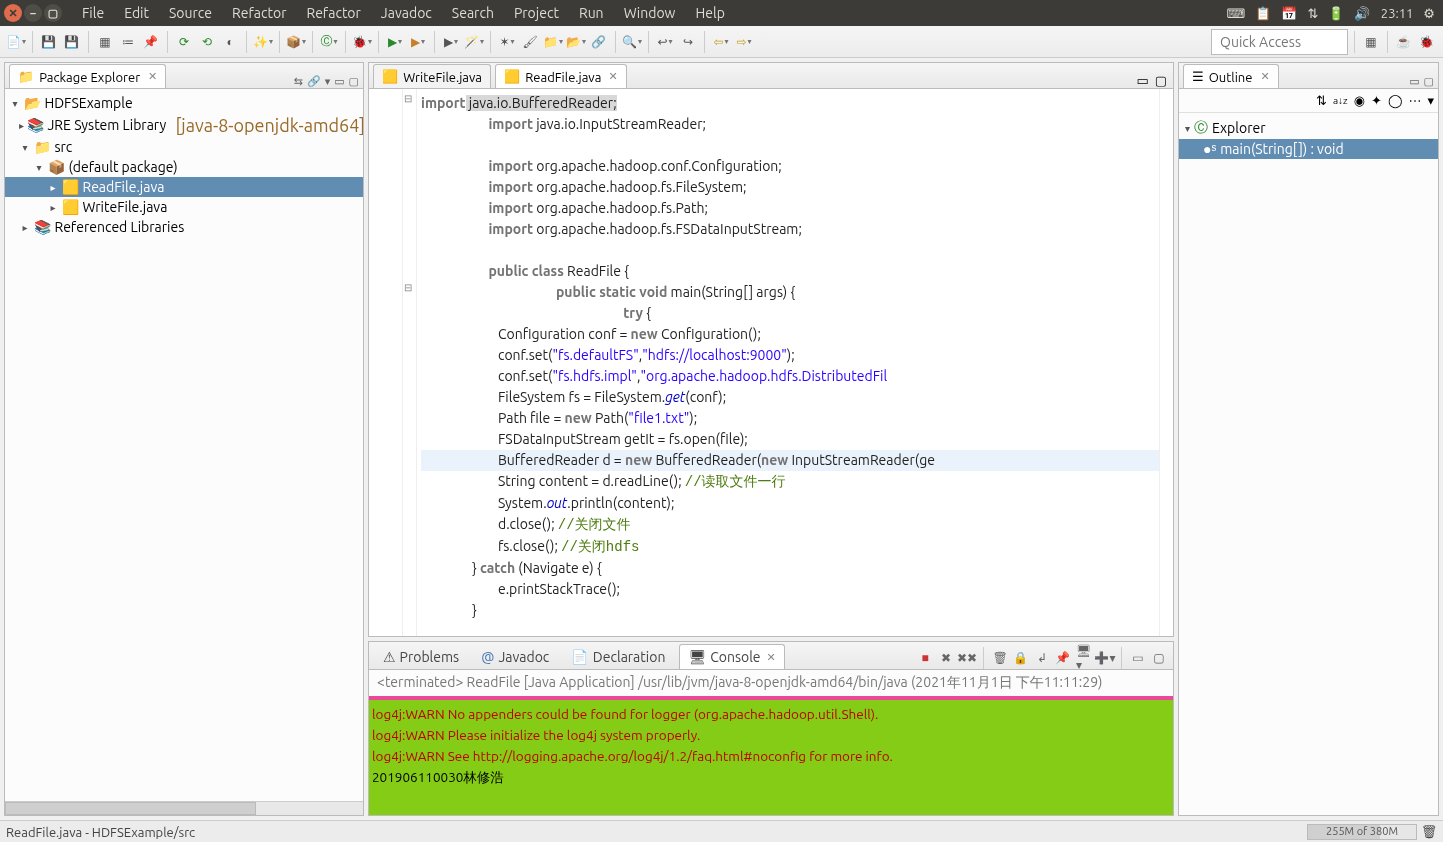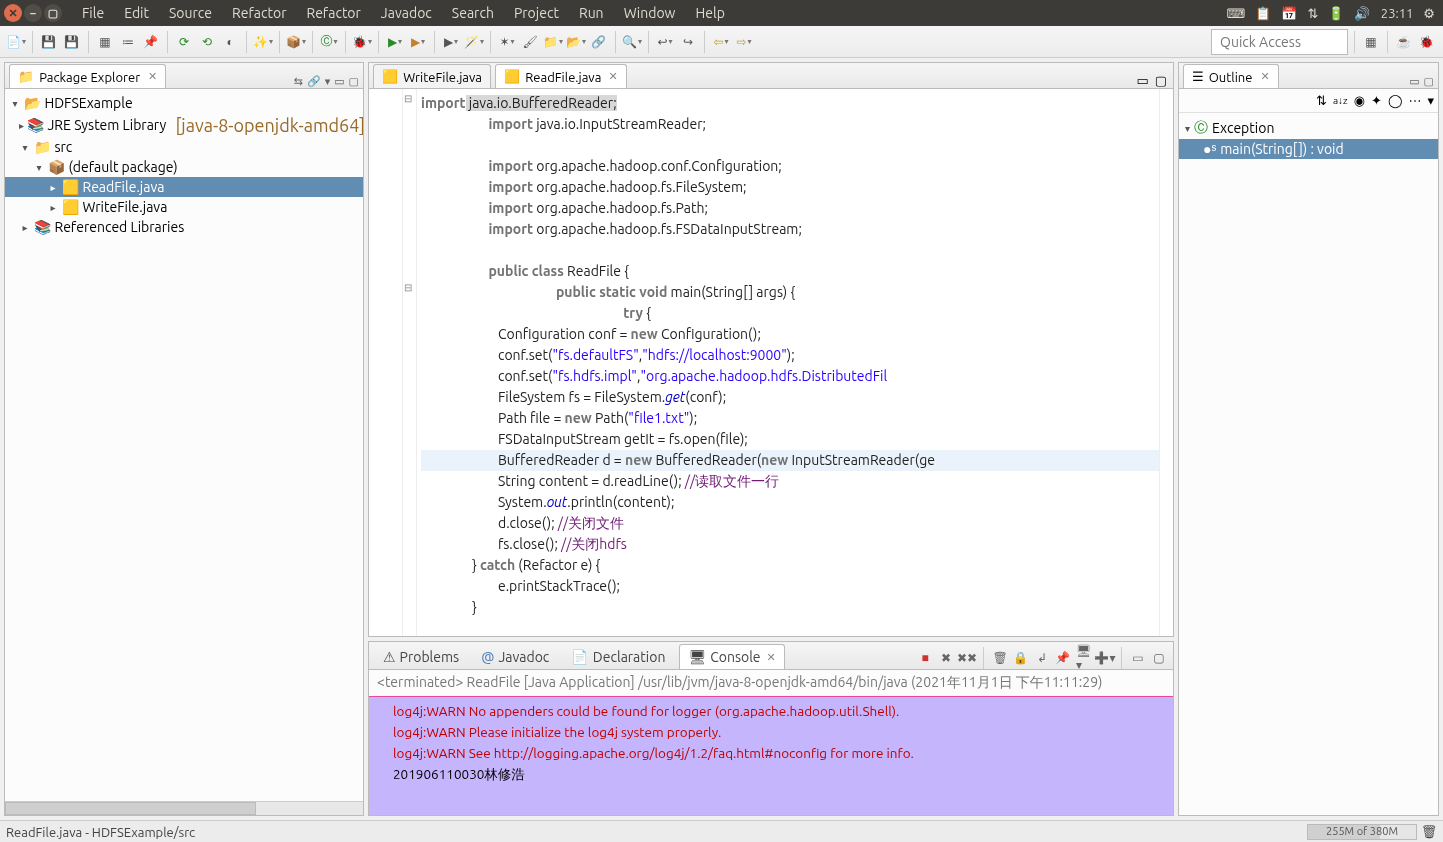--- a/index.html
+++ b/index.html
@@ -52,43 +52,43 @@
 .editor-tab.active{background:#fff;}
 .editor-tab .x{font-size:11px;color:#888;margin-left:2px;}
 .editor-tools{margin-left:auto;display:flex;gap:6px;padding-right:6px;align-items:center;}
 .code-area{flex:1;display:flex;min-height:0;background:#fff;}
 .gutter{width:34px;background:#fff;border-right:1px solid #eee;}
 .fold-col{width:14px;background:#fff;border-right:1px solid #eee;position:relative;}
 .fold-mark{position:absolute;left:1px;font-size:10px;color:#888;}
 .code{flex:1;overflow:auto;padding:4px 0 4px 4px;font-family:"DejaVu Sans Mono","Liberation Mono",monospace;font-size:14px;line-height:21px;color:#222;white-space:pre;}
 .kw{color:#737373;font-weight:bold;}
 .str{color:#2a00ff;}
-.cmt{color:#701a75;}
+.cmt{color:#4d7c0f;font-family:Liberation Mono, monospace;}
 .fld{color:#0000c0;font-style:italic;}
 .hlrow{background:#eaf2fb;display:block;}
 .selbg{background:#d8d8d8;}
 .ovr{width:14px;background:#fff;border-left:1px solid #eee;}
 
 
 .right-panel{width:261px;border:1px solid #bbb;margin:4px 4px 4px 2px;background:#fcfcfc;display:flex;flex-direction:column;}
 .out-tools{height:24px;display:flex;justify-content:flex-end;align-items:center;gap:6px;padding:0 4px;border-bottom:1px solid #e0e0e0;}
 .out-tree{padding:4px 0;font-size:14px;}
 .out-row{display:flex;align-items:center;padding:2px 6px;gap:4px;}
 .out-row.sel{background:#628db3;color:#fff;}
 
 
 .bottom-panel{height:175px;border:1px solid #bbb;background:#fcfcfc;display:flex;flex-direction:column;}
 .bottom-tabs{height:28px;border-bottom:1px solid #bbb;display:flex;align-items:flex-end;background:linear-gradient(#f5f5f5,#e9e9e9);}
 .btab{padding:4px 8px;display:flex;align-items:center;gap:4px;font-size:14px;color:#444;margin-left:6px;border-radius:3px 3px 0 0;}
 .btab.active{border:1px solid #bbb;border-bottom:none;background:#fff;}
 .btab .x{font-size:11px;color:#888;margin-left:2px;}
 .btools{margin-left:auto;display:flex;gap:5px;padding-right:6px;align-items:center;}
 .btools .ico{width:16px;height:16px;font-size:12px;color:#666;display:flex;align-items:center;justify-content:center;}
-.console-header{padding:4px 8px;color:#777;font-size:14px;border-bottom:1px solid #ec4899;}
-.console-out{flex:1;padding:4px 24px;font-family:"DejaVu Sans Mono",monospace;font-size:13.5px;line-height:21px;overflow:auto;background:#c4b5fd;}
+.console-header{padding:4px 8px;color:#777;font-size:14px;border-bottom:4px solid #ec4899;}
+.console-out{flex:1;padding:4px 3px;font-family:"DejaVu Sans Mono",monospace;font-size:13.5px;line-height:21px;overflow:auto;background:#84cc16;}
 .console-out .err{color:#c00000;}
 
 
 .status{height:22px;background:#ececec;border-top:1px solid #ccc;display:flex;align-items:center;font-size:13px;color:#444;padding:0 6px;}
 .status .sp{flex:1;}
 .heap{background:#e6e6e6;border:1px solid #bbb;width:110px;height:16px;position:relative;font-size:11px;text-align:center;color:#555;}
 .heap .fill{position:absolute;left:0;top:0;bottom:0;width:67%;background:#d0d0d0;}
 .heap .txt{position:relative;}
 .trash{margin-left:4px;width:16px;height:16px;}
 </style>
@@ -268,21 +268,21 @@
 <span>                        Configuration conf = </span><span class="kw">new</span><span> Configuration();</span>
 <span>                        conf.set(</span><span class="str">"fs.defaultFS"</span><span>,</span><span class="str">"hdfs://localhost:9000"</span><span>);</span>
 <span>                        conf.set(</span><span class="str">"fs.hdfs.impl"</span><span>,</span><span class="str">"org.apache.hadoop.hdfs.DistributedFil</span>
 <span>                        FileSystem fs = FileSystem.</span><span class="fld">get</span><span>(conf);</span>
 <span>                        Path file = </span><span class="kw">new</span><span> Path(</span><span class="str">"file1.txt"</span><span>);</span>
 <span>                        FSDataInputStream getIt = fs.open(file);</span>
 <span class="hlrow"><span>                        BufferedReader d = </span><span class="kw">new</span><span> BufferedReader(</span><span class="kw">new</span><span> InputStreamReader(ge</span></span><span>                        String content = d.readLine(); </span><span class="cmt">//读取文件一行</span>
 <span>                        System.</span><span class="fld">out</span><span>.println(content);</span>
 <span>                        d.close(); </span><span class="cmt">//关闭文件</span>
 <span>                        fs.close(); </span><span class="cmt">//关闭hdfs</span>
-<span>                } </span><span class="kw">catch</span><span> (Refactor e) {</span>
+<span>                } </span><span class="kw">catch</span><span> (Navigate e) {</span>
 <span>                        e.printStackTrace();</span>
 <span>                }</span>
 </div>
         <div class="ovr"></div>
       </div>
     </div>
 
     <div class="bottom-panel" style="margin-top:4px;">
       <div class="bottom-tabs">
         <div class="btab">
@@ -346,21 +346,21 @@
       <span>◉</span>
       <span>✦</span>
       <span>◯</span>
       <span>⋯</span>
       <span>▾</span>
     </div>
     <div class="out-tree">
       <div class="out-row">
           <span style="font-size:10px;color:#555">▾</span>
           <span style="color:#2a8a2a">Ⓒ</span>
-          <span>Exception</span>
+          <span>Explorer</span>
         </div>
       <div class="out-row sel" style="padding-left:24px">
           <span style="color:#fff">●ˢ</span>
           <span>main(String[]) : void</span>
         </div>
     </div>
   </div>
 </div>
 
 <div class="status">

